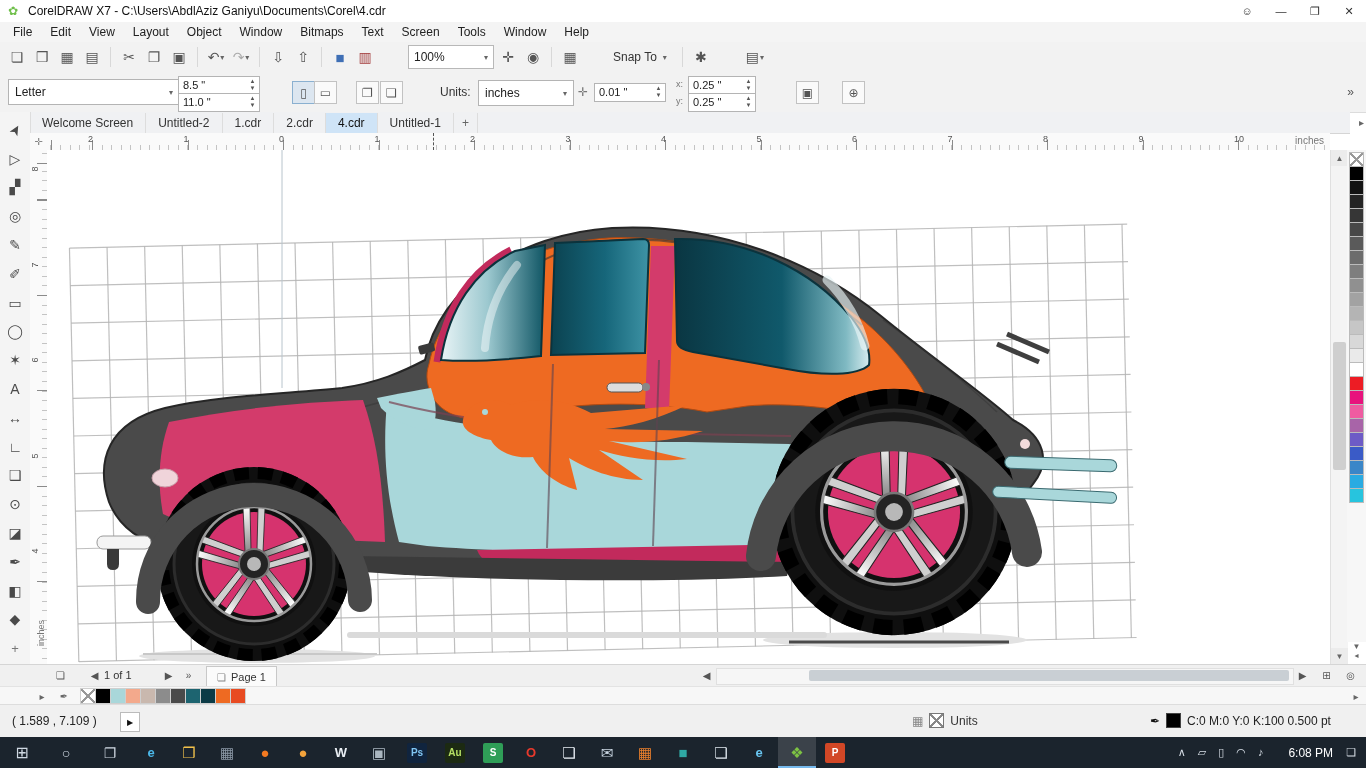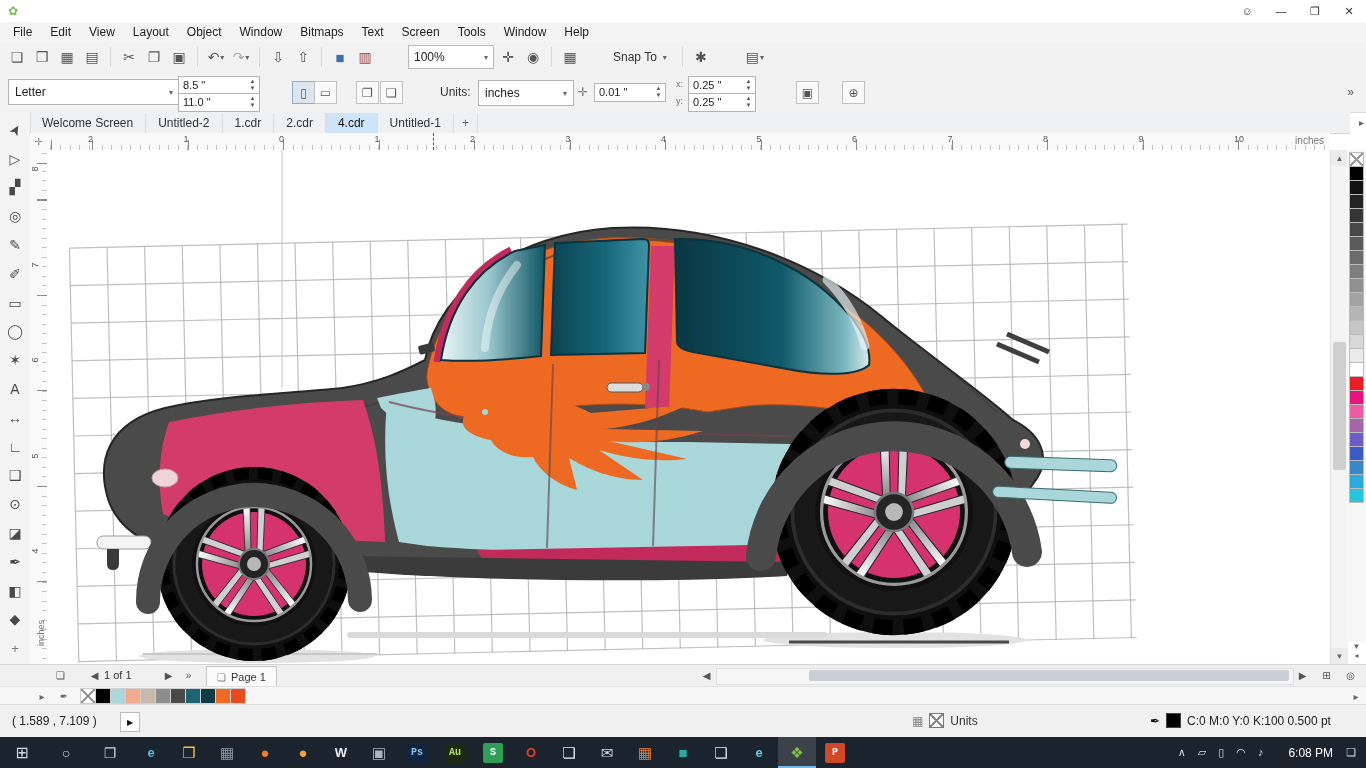--- a/index.html
+++ b/index.html
@@ -93,31 +93,32 @@
      linear-gradient(-45deg,transparent 44%,#888 44% 56%,transparent 56%),#fff;}
   #fill-status{position:absolute;left:912px;top:8px;display:flex;align-items:center;gap:6px;color:#333;}
   #outline-status{position:absolute;left:1150px;top:8px;display:flex;align-items:center;gap:6px;color:#222;}
   #outline-swatch{width:13px;height:13px;background:#000;border:1px solid #444;}
   
   #taskbar{position:absolute;top:737px;left:0;width:1366px;height:31px;background:var(--taskbar-bg,#1b242d);display:flex;align-items:center;color:#dfe8f0;}
   .tb-sys{width:44px;height:31px;display:flex;align-items:center;justify-content:center;font-size:14px;color:#cfd8e2;}
   #tb-apps{display:flex;height:31px;}
   .tb-app{width:38px;height:31px;display:flex;align-items:center;justify-content:center;font-size:15px;}
   .tb-app .lbl{font-weight:bold;font-size:13px;}
-  .tb-app .sq{width:20px;height:20px;border-radius:2px;display:flex;align-items:center;justify-content:center;font-size:10px;font-weight:bold;font-family:Liberation Mono, monospace;}
+  .tb-app .sq{width:20px;height:20px;border-radius:2px;display:flex;align-items:center;justify-content:center;font-size:10px;font-weight:bold;}
   .tb-app.active{background:rgba(255,255,255,.14);box-shadow:inset 0 -2px 0 var(--selection-blue,#76b9ed);}
   #tb-tray{margin-left:auto;display:flex;align-items:center;gap:13px;padding-right:10px;height:31px;}
   #tb-tray .tri{font-size:11px;color:#d7dee6;}
   #tb-clock{font-size:12px;color:#fff;}
 </style>
 </head>
 <body>
 
 <div id="titlebar">
   <span id="app-logo">✿</span>
+  <span id="title-text">CorelDRAW X7 - C:\Users\AbdlAziz Ganiyu\Documents\Corel\4.cdr</span>
   <div id="title-controls">
     <span class="tc" id="person-btn">☺</span>
     <span class="tc">—</span>
     <span class="tc">❐</span>
     <span class="tc">✕</span>
   </div>
 </div>
 
 <div id="menubar">
     <span class="menu-item">File</span>

